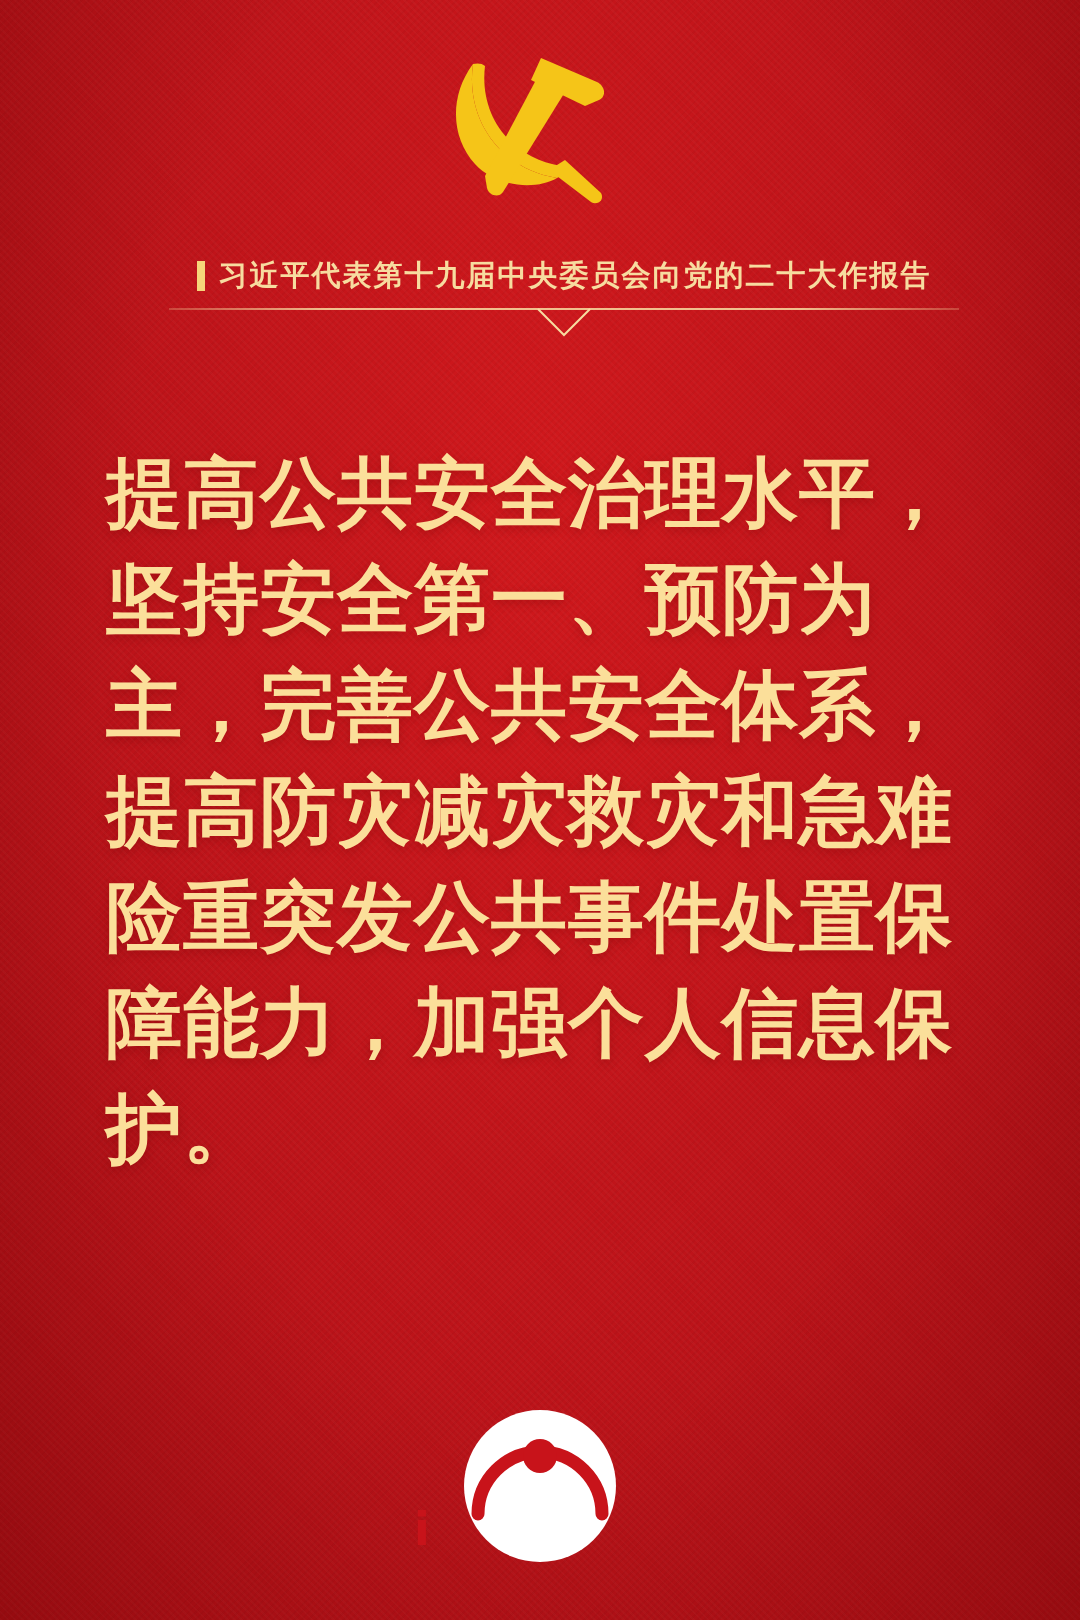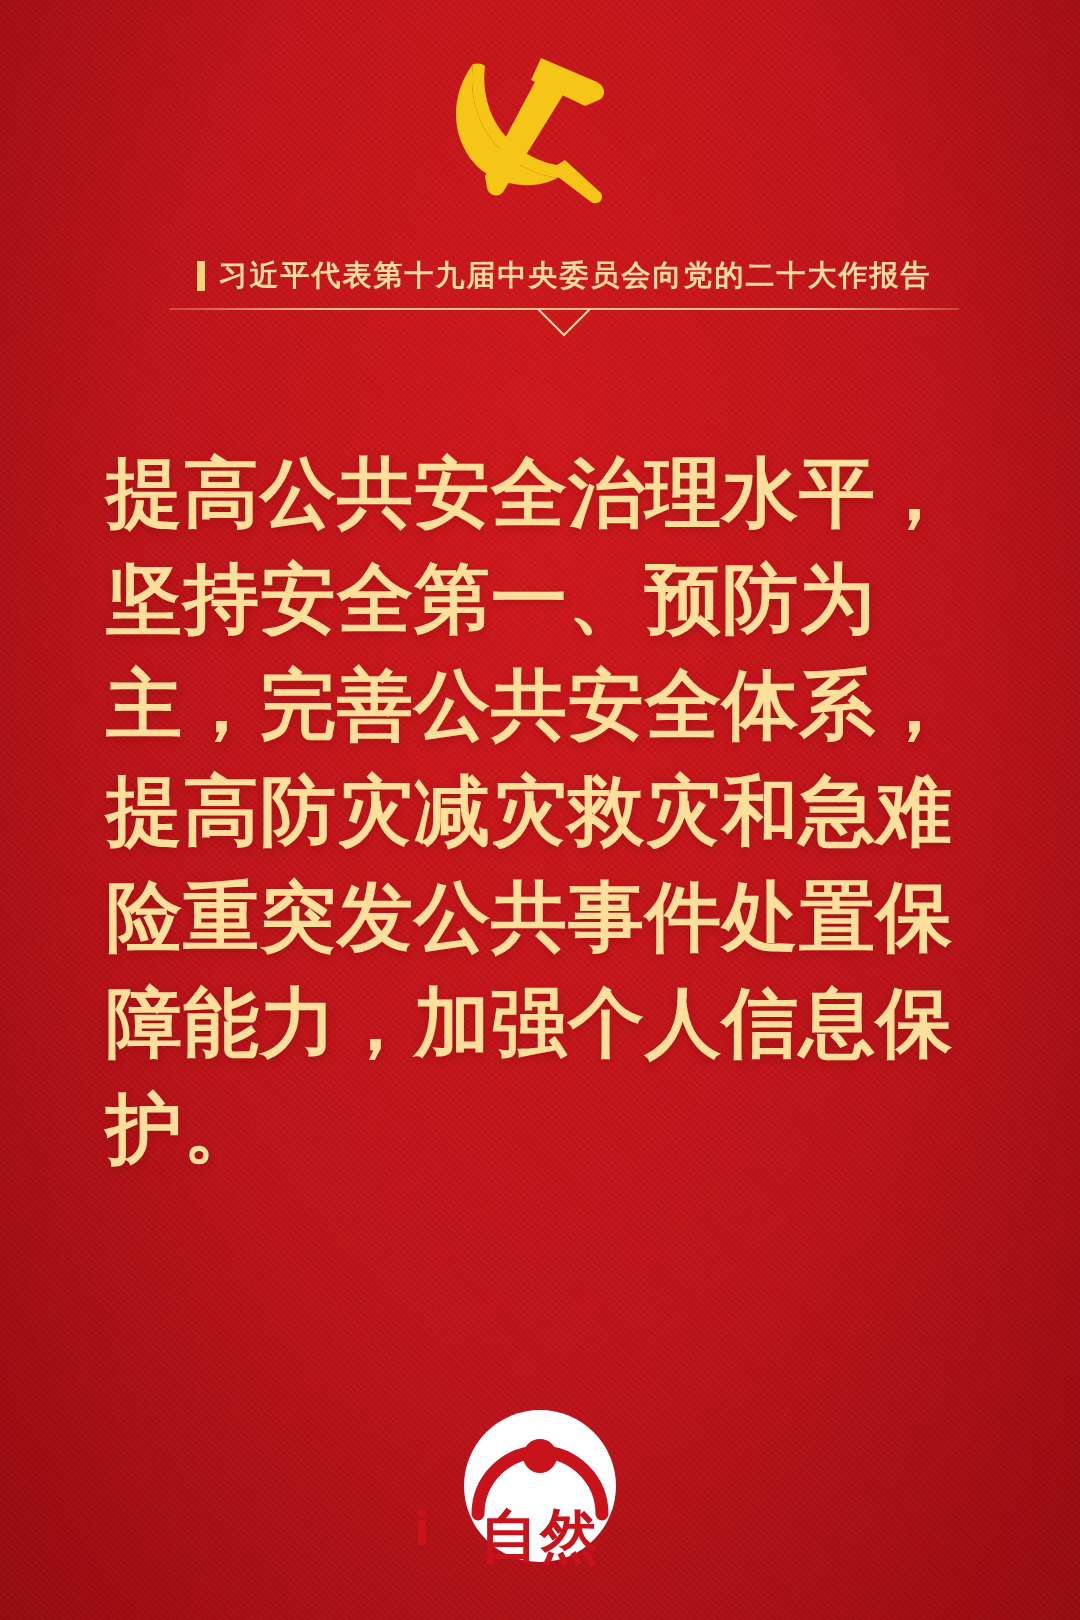--- a/index.html
+++ b/index.html
@@ -212,16 +212,15 @@
   <div class="quote">提高公共安全治理水平，坚持安全第一、预防为主，完善公共安全体系，提高防灾减灾救灾和急难险重突发公共事件处置保障能力，加强个人信息保护。</div>
 
   <div class="footer">
     <div class="logo">
       <div class="logo-circle"></div>
       <svg class="logo-inner" viewBox="0 0 152 152">
         <path d="M14 104 A62 62 0 1 1 138 104" fill="none" stroke="#c8131a" stroke-width="13" stroke-linecap="round"></path>
         <circle cx="76" cy="46" r="17" fill="#c8131a"></circle>
       </svg>
       <div class="logo-i">i</div>
-      <div class="logo-text">自然</div>
     </div>
   </div>
 </div>
 
 </body></html>

